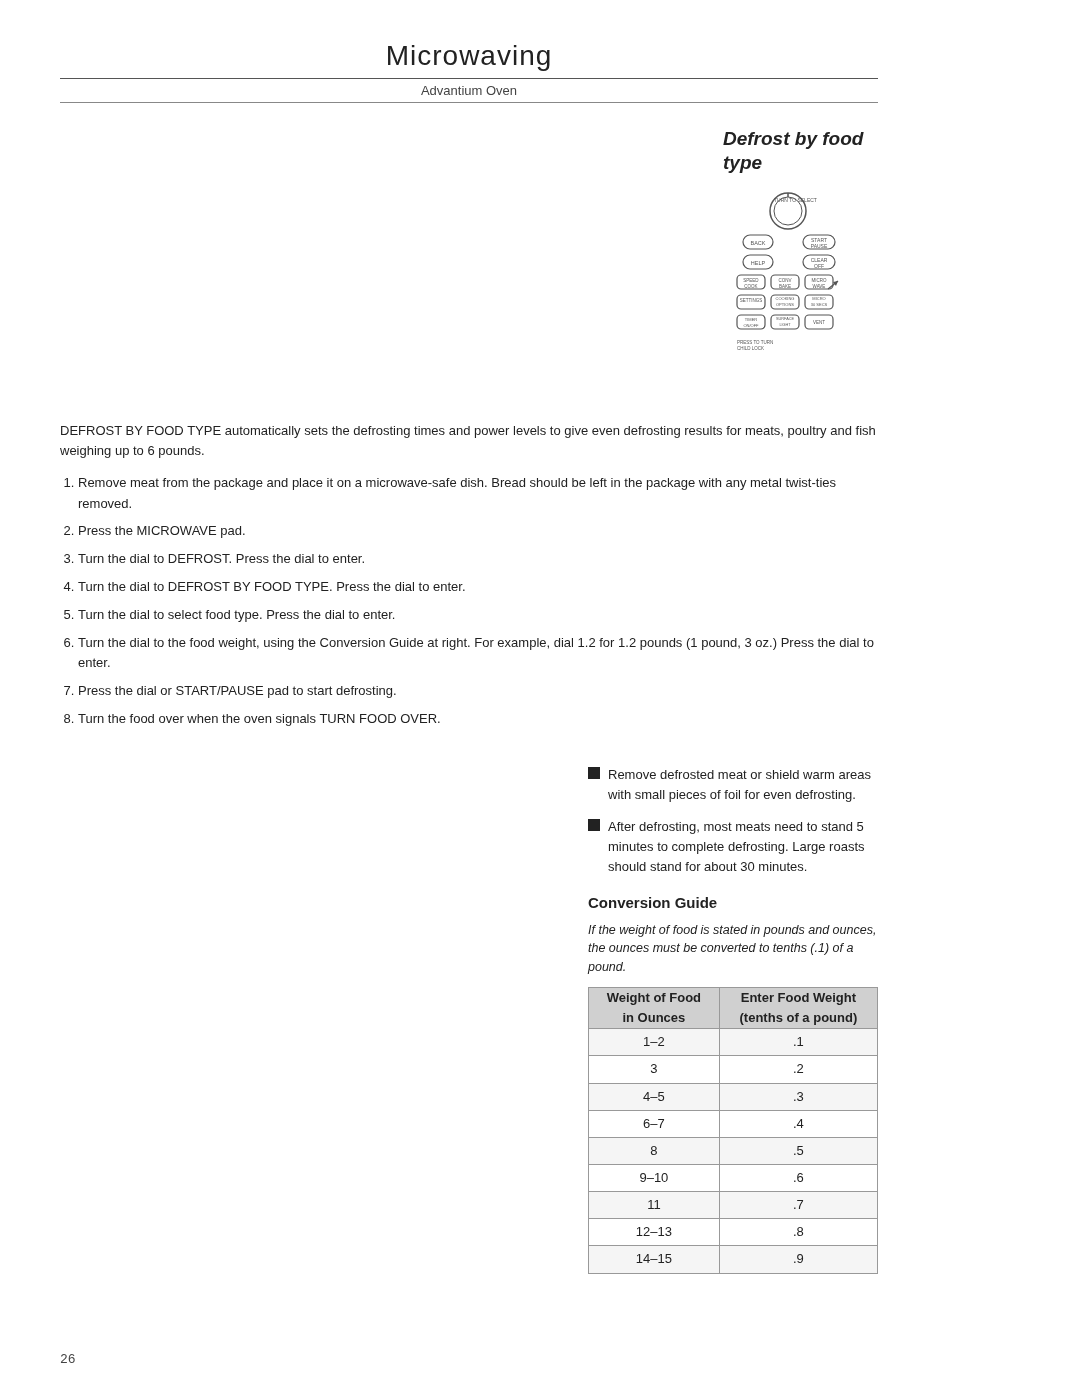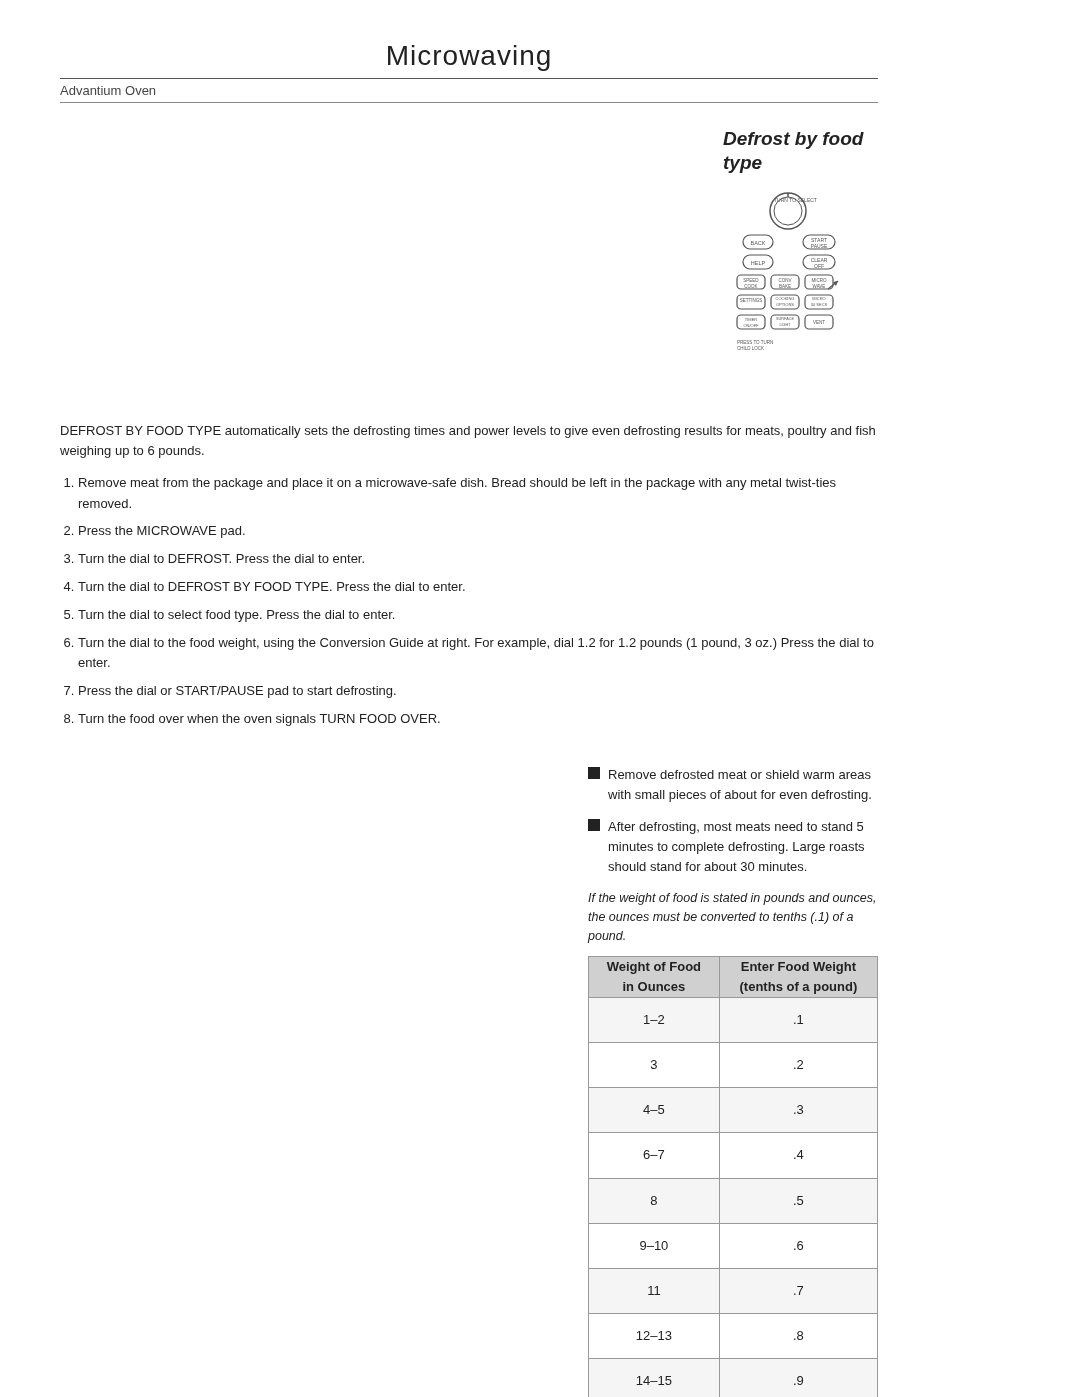--- a/index.html
+++ b/index.html
@@ -32,21 +32,21 @@
     }
     .header-divider {
       border: none;
       border-top: 1.5px solid #555;
       margin: 6px auto 4px auto;
       width: 100%;
     }
     .header-subtitle {
       font-size: 13px;
       color: #444;
-      text-align: left;
+      text-align: center;
       margin-top: 2px;
       margin-bottom: 2px;
     }
     .header-divider2 {
       border: none;
       border-top: 1px solid #888;
       margin: 4px 0 24px 0;
     }
 
     
@@ -144,21 +144,21 @@
     .conv-table th {
       background: #d0d0d0;
       border: 1px solid #999;
       padding: 0 8px;
       font-weight: bold;
       text-align: center;
       font-size: 13px;
     }
     .conv-table td {
       border: 1px solid #999;
-      padding: 12px 8px;
+      padding: 3px 8px;
       text-align: center;
       font-size: 13px;
     }
     .conv-table tr:nth-child(odd) td {
       background: #f5f5f5;
     }
     .conv-table tr:nth-child(even) td {
       background: #fff;
     }
 
@@ -270,28 +270,29 @@
           <li>Press the dial or START/PAUSE pad to start defrosting.</li>
           <li>Turn the food over when the oven signals TURN FOOD OVER.</li>
         </ol>
     </div>
 
     <div class="right-col">
 
       <div id="bullets-container">
           <div class="bullet-item">
             <div class="bullet-square"></div>
-            <div class="bullet-text">Remove defrosted meat or shield warm areas with small pieces of about for even defrosting.</div>
+            <div class="bullet-text">Remove defrosted meat or shield warm areas with small pieces of foil for even defrosting.</div>
           </div>
           <div class="bullet-item">
             <div class="bullet-square"></div>
             <div class="bullet-text">After defrosting, most meats need to stand 5 minutes to complete defrosting. Large roasts should stand for about 30 minutes.</div>
           </div>
         </div>
 
+      <div class="conversion-guide-title">Conversion Guide</div>
       <div class="conversion-guide-subtitle">If the weight of food is stated in pounds and ounces, the ounces must be converted to tenths (.1) of a pound.</div>
 
       <table class="conv-table">
         <thead id="conv-thead">
             <tr>
               <th>Weight of Food<br>in Ounces</th>
               <th>Enter Food Weight<br>(tenths of a pound)</th>
             </tr>
           </thead>
         <tbody id="conv-tbody">

